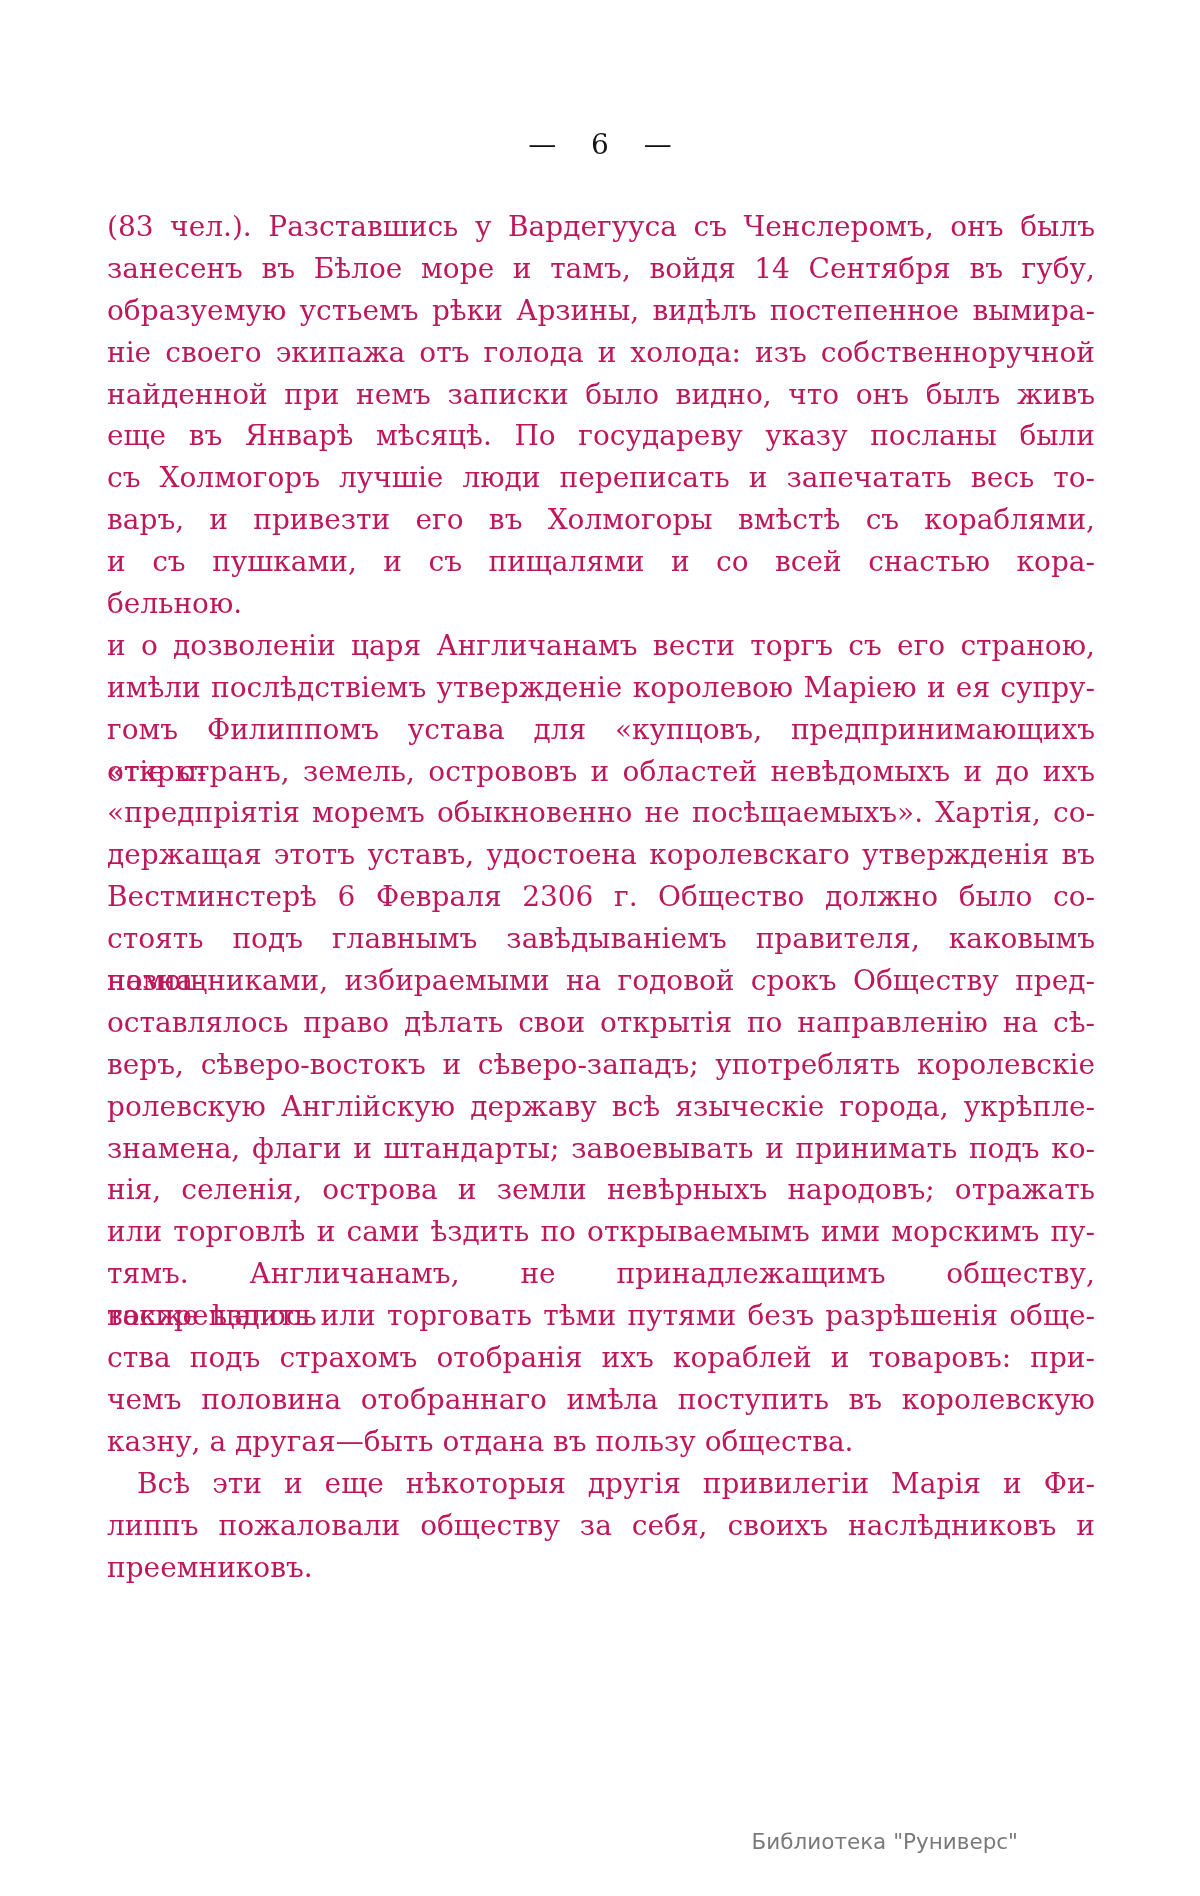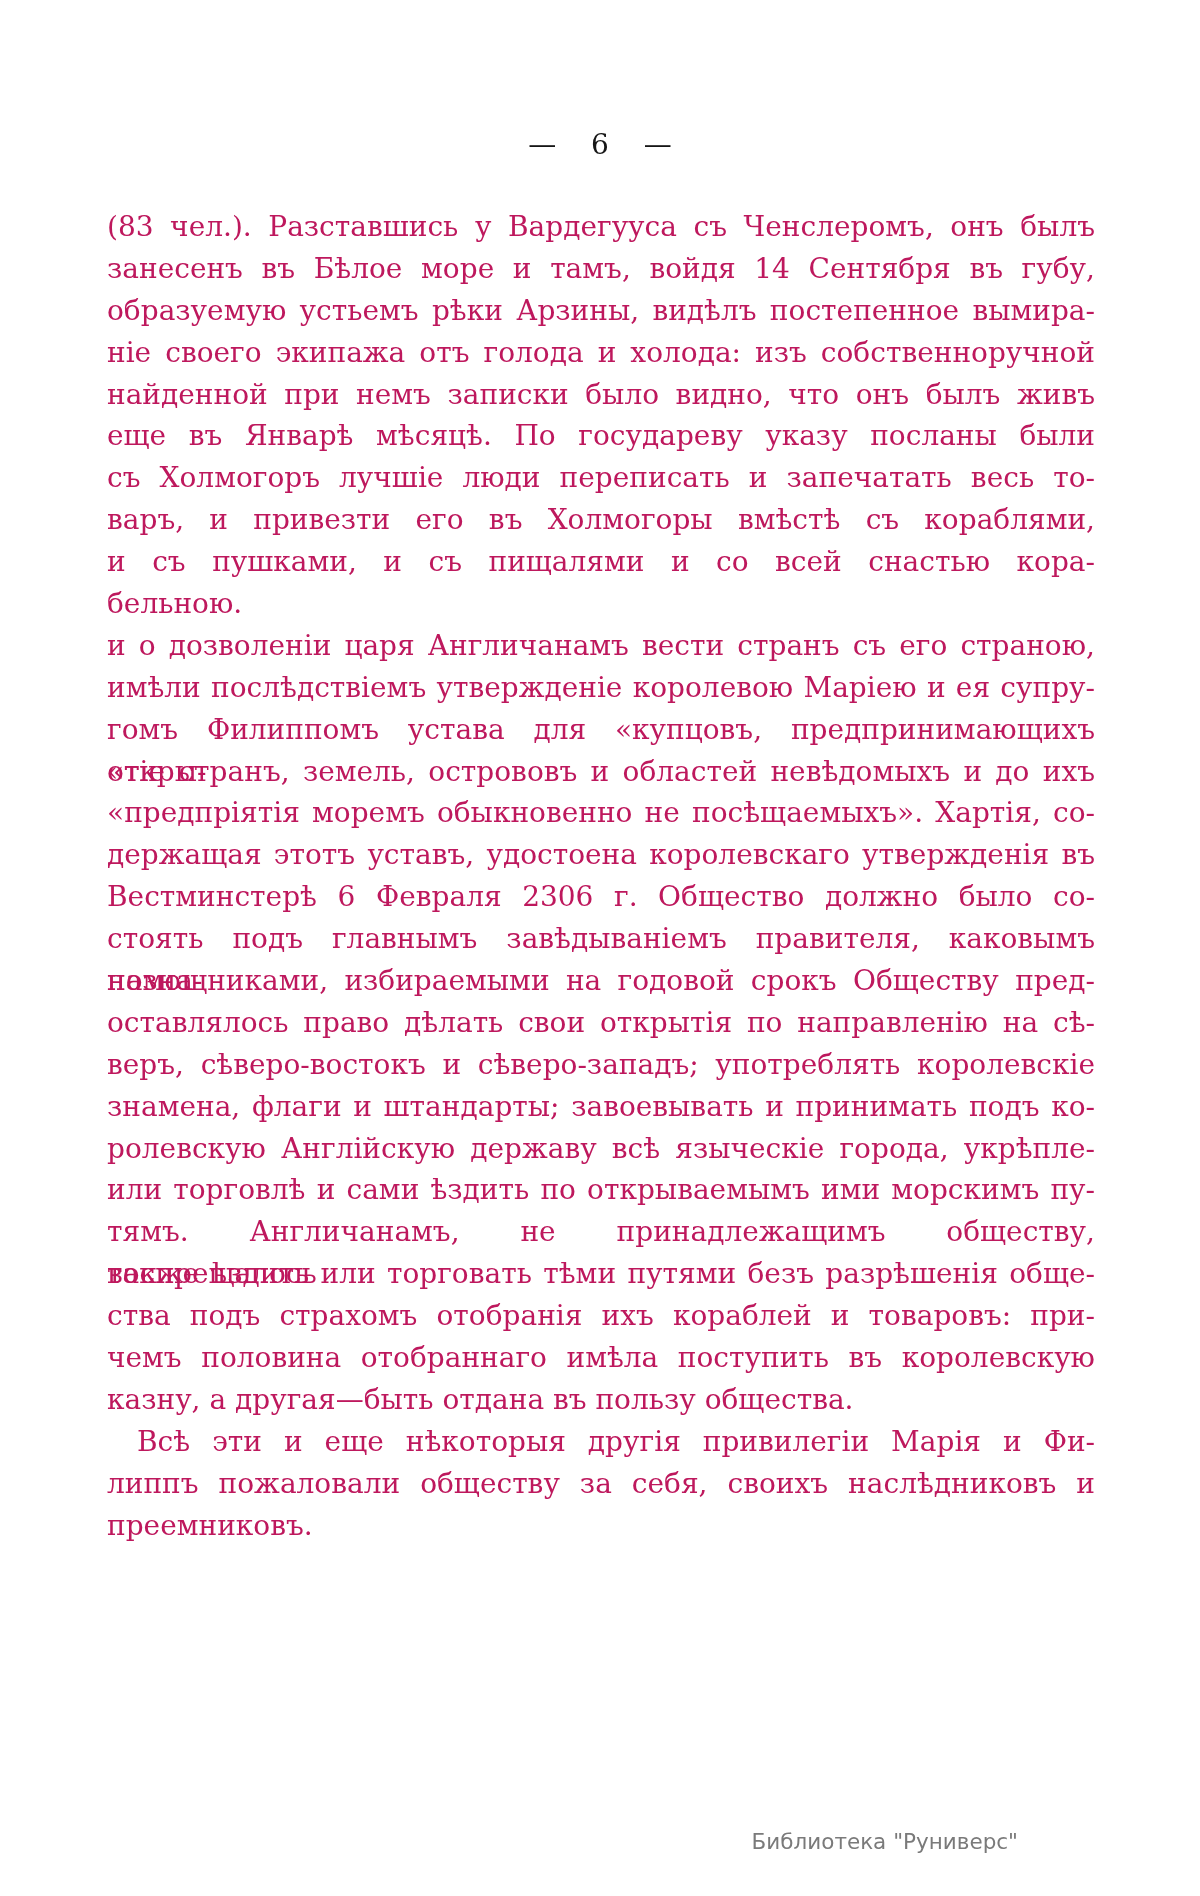--- a/index.html
+++ b/index.html
@@ -75,33 +75,34 @@
         <div class="line">образуемую устьемъ рѣки Арзины, видѣлъ постепенное вымира-</div>
         <div class="line">ніе своего экипажа отъ голода и холода: изъ собственноручной</div>
         <div class="line">найденной при немъ записки было видно, что онъ былъ живъ</div>
         <div class="line">еще въ Январѣ мѣсяцѣ. По государеву указу посланы были</div>
         <div class="line">съ Холмогоръ лучшіе люди переписать и запечатать весь то-</div>
         <div class="line">варъ, и привезти его въ Холмогоры вмѣстѣ съ кораблями,</div>
         <div class="line">и съ пушками, и съ пищалями и со всей снастью кора-</div>
         <div class="line last">бельною.</div>
       </div>
       <div class="paragraph indent">
-        <div class="line">и о дозволеніи царя Англичанамъ вести странъ съ его страною,</div>
+        <div class="line">и о дозволеніи царя Англичанамъ вести торгъ съ его страною,</div>
         <div class="line">имѣли послѣдствіемъ утвержденіе королевою Маріею и ея супру-</div>
         <div class="line">гомъ Филиппомъ устава для «купцовъ, предпринимающихъ откры-</div>
         <div class="line">«тіе странъ, земель, острововъ и областей невѣдомыхъ и до ихъ</div>
         <div class="line">«предпріятія моремъ обыкновенно не посѣщаемыхъ». Хартія, со-</div>
         <div class="line">держащая этотъ уставъ, удостоена королевскаго утвержденія въ</div>
         <div class="line">Вестминстерѣ 6 Февраля 2306 г. Общество должно было со-</div>
         <div class="line">стоять подъ главнымъ завѣдываніемъ правителя, каковымъ назна-</div>
         <div class="line">помощниками, избираемыми на годовой срокъ Обществу пред-</div>
         <div class="line">оставлялось право дѣлать свои открытія по направленію на сѣ-</div>
         <div class="line">веръ, сѣверо-востокъ и сѣверо-западъ; употреблять королевскіе</div>
+        <div class="line">ролевскую Англійскую державу всѣ языческіе города, укрѣпле-</div>
         <div class="line">знамена, флаги и штандарты; завоевывать и принимать подъ ко-</div>
-        <div class="line">ролевскую Англійскую державу всѣ языческіе города, укрѣпле-</div>
+        <div class="line">нія, селенія, острова и земли невѣрныхъ народовъ; отражать</div>
         <div class="line">или торговлѣ и сами ѣздить по открываемымъ ими морскимъ пу-</div>
         <div class="line">тямъ. Англичанамъ, не принадлежащимъ обществу, воспрещалось</div>
         <div class="line">также ѣздить или торговать тѣми путями безъ разрѣшенія обще-</div>
         <div class="line">ства подъ страхомъ отобранія ихъ кораблей и товаровъ: при-</div>
         <div class="line">чемъ половина отобраннаго имѣла поступить въ королевскую</div>
         <div class="line last">казну, а другая—быть отдана въ пользу общества.</div>
       </div>
       <div class="paragraph indent">
         <div class="line first">Всѣ эти и еще нѣкоторыя другія привилегіи Марія и Фи-</div>
         <div class="line">липпъ пожаловали обществу за себя, своихъ наслѣдниковъ и</div>

